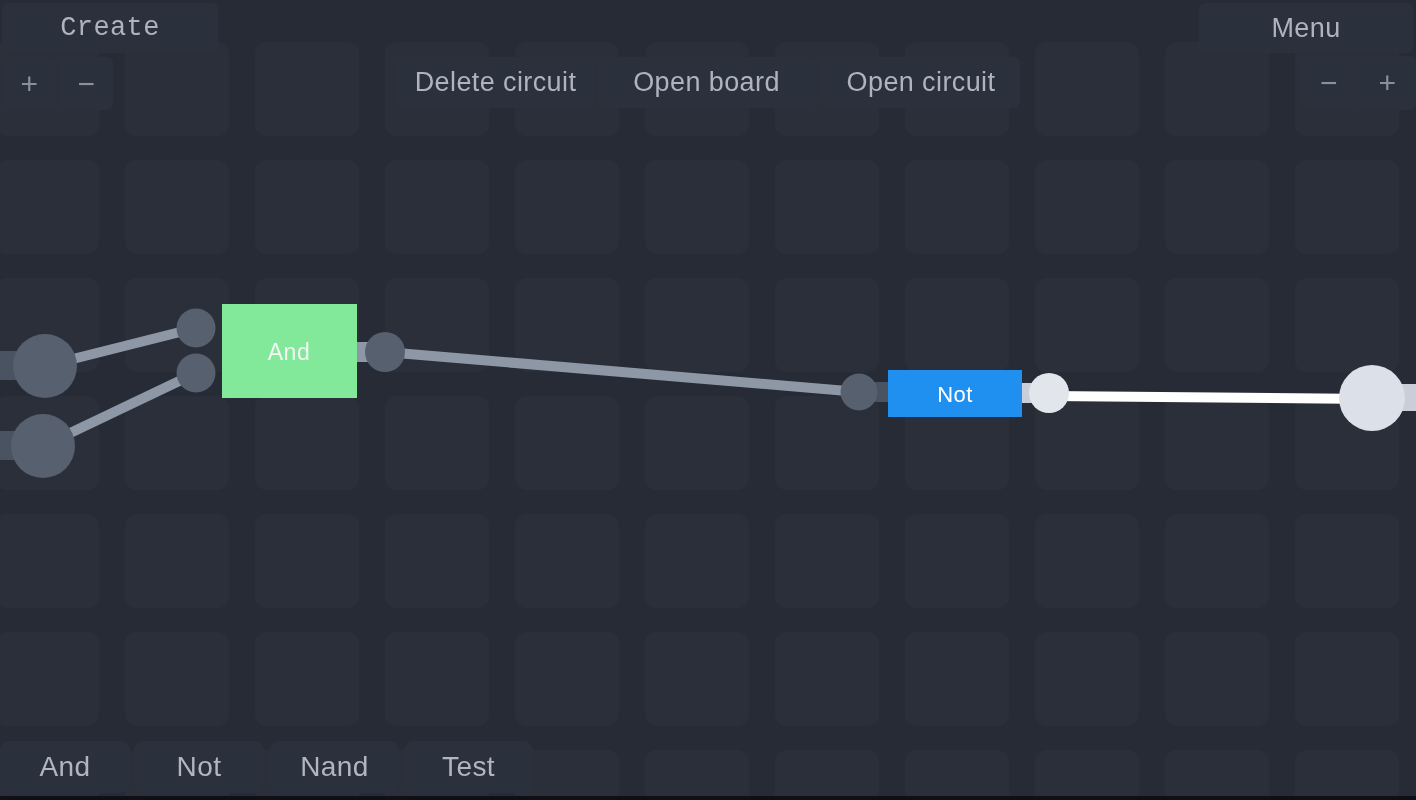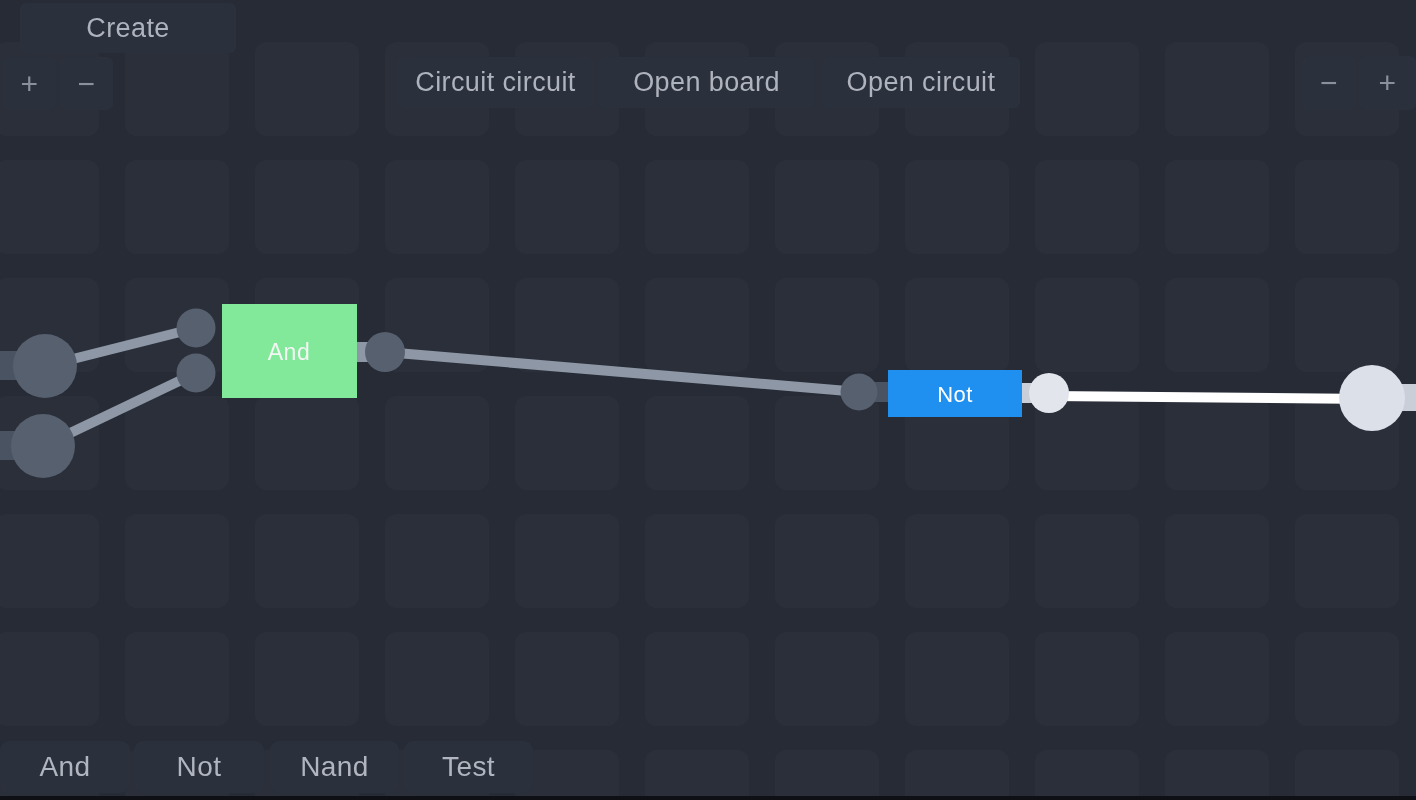--- a/index.html
+++ b/index.html
@@ -161,28 +161,29 @@
 
     <circle cx="1372" cy="398" r="33" fill="#dce1e9"></circle>
 
     <rect x="222" y="304" width="135" height="94" fill="#82e99b"></rect>
     <text x="289" y="352" text-anchor="middle" dominant-baseline="central" font-size="23" class="gate-label" fill="#f2f7f3">And</text>
 
     <rect x="888" y="370" width="134" height="47" fill="#1f90f0"></rect>
     <text x="955" y="394" text-anchor="middle" dominant-baseline="central" font-size="22" class="gate-label" fill="#ffffff">Not</text>
   </svg>
 
-  <div class="btn" style="left:20px; top:3px; width:216px; height:50px;">Create</div>
+  <div class="btn" style="left:2px; top:3px; width:216px; height:50px;font-family:Liberation Mono, monospace;">Create</div>
 
 
+  <div class="btn" style="left:1199px; top:3px; width:214px; height:50px;">Menu</div>
 
   <div class="btn small" style="left:3px; top:57px; width:53px; height:53px;">+</div>
   <div class="btn small" style="left:60px; top:57px; width:53px; height:53px;">−</div>
 
-  <div class="btn" style="left:397px; top:57px; width:197px; height:51px;">Circuit circuit</div>
+  <div class="btn" style="left:397px; top:57px; width:197px; height:51px;">Delete circuit</div>
   <div class="btn" style="left:598px; top:57px; width:217px; height:51px;">Open board</div>
   <div class="btn" style="left:822px; top:57px; width:198px; height:51px;">Open circuit</div>
 
   <div class="btn small" style="left:1302px; top:56px; width:54px; height:54px;">−</div>
   <div class="btn small" style="left:1359px; top:56px; width:57px; height:54px;">+</div>
 
   <div class="palette-btn" style="left:0px; width:130px;">And</div>
   <div class="palette-btn" style="left:134px; width:130px;">Not</div>
   <div class="palette-btn" style="left:404px; width:129px;">Test</div>
   <div class="palette-btn" style="left:270px; width:129px;">Nand</div>

